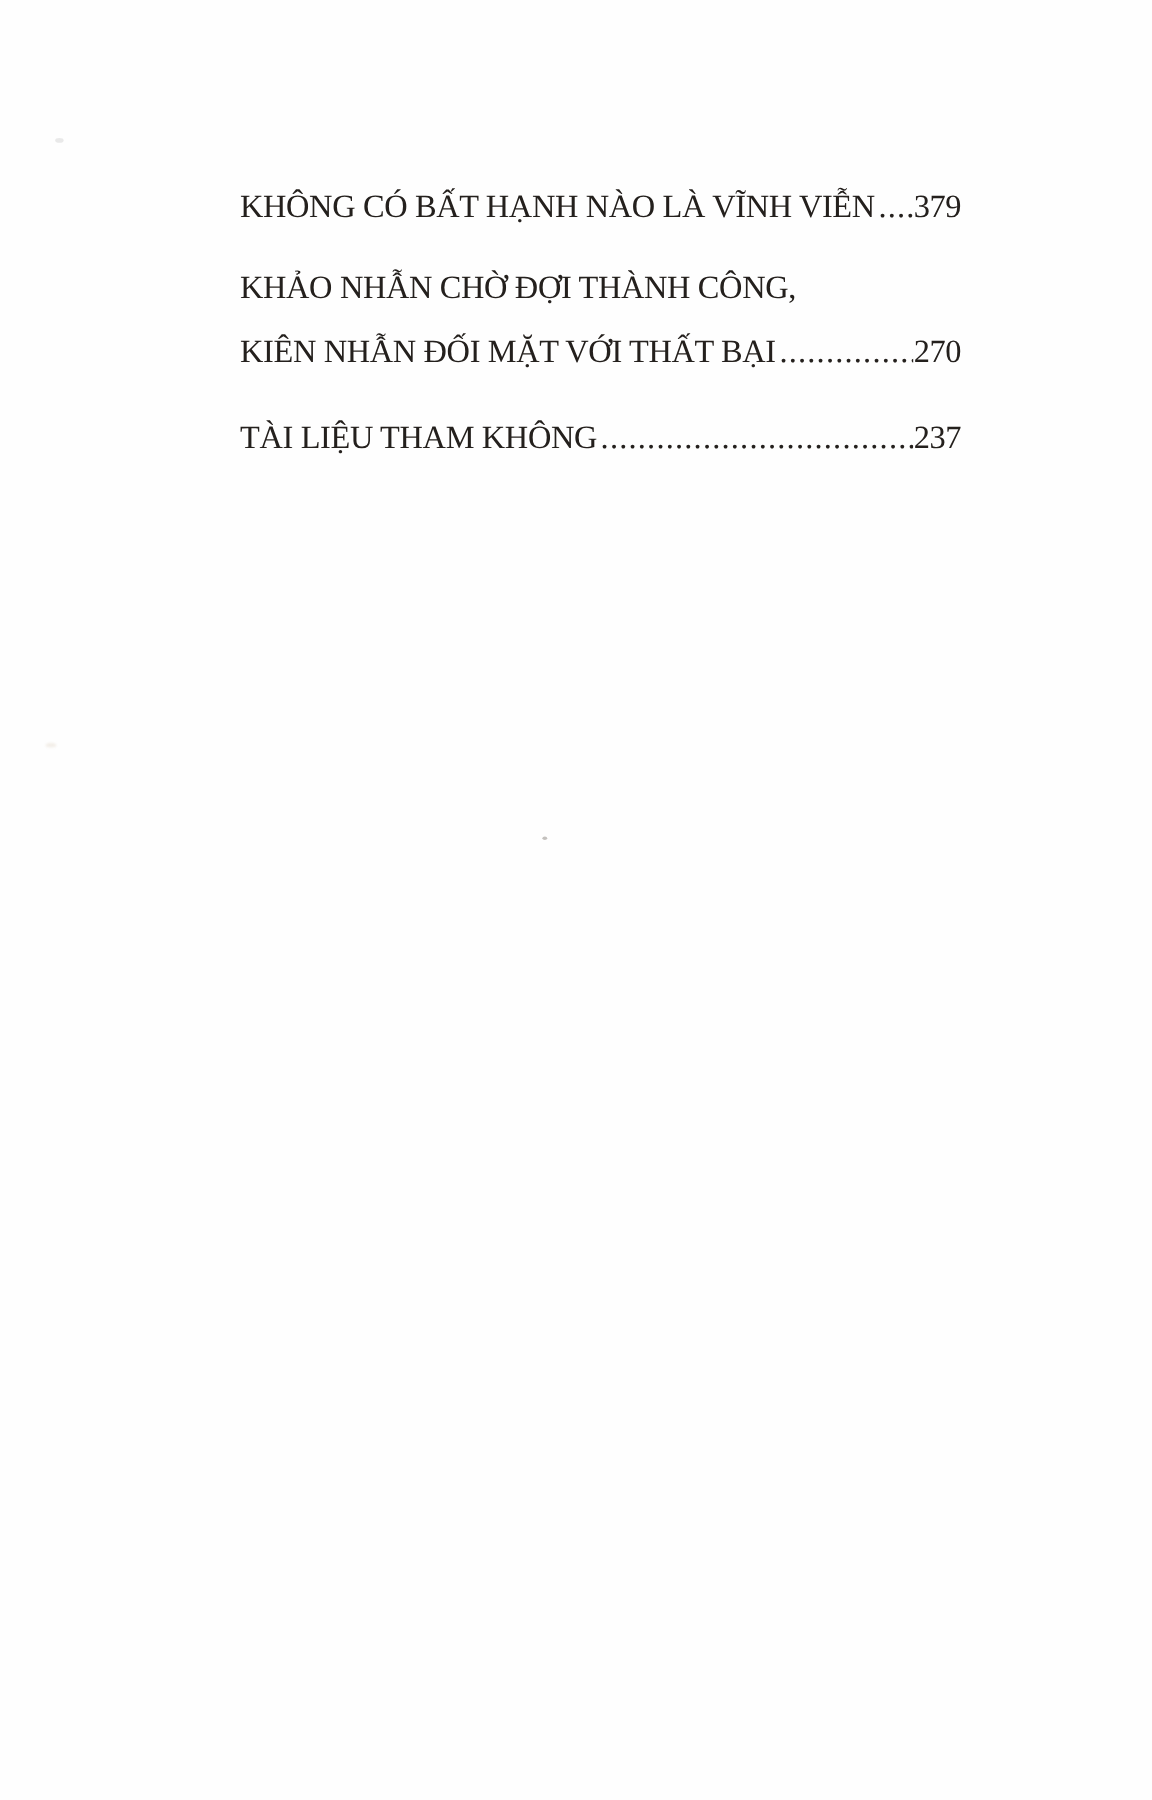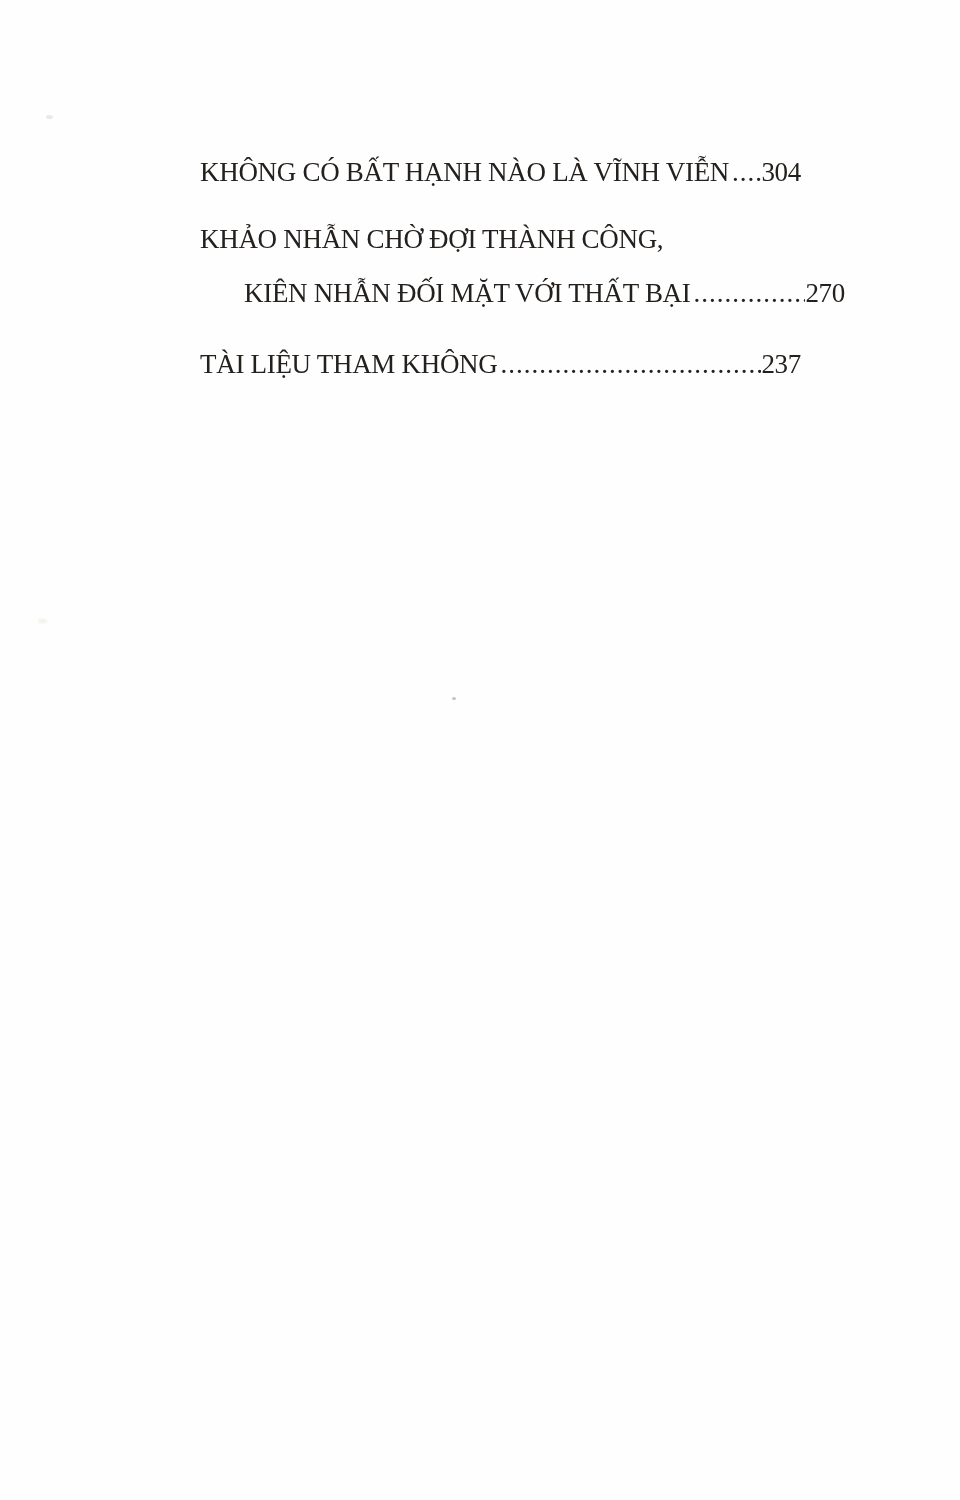--- a/index.html
+++ b/index.html
@@ -48,21 +48,21 @@
     white-space: nowrap;
     letter-spacing: 1px;
     padding-left: 3px;
   }
   .toc-page {
     flex: 0 0 auto;
     text-align: right;
   }
   .row-1 { top: 153px; }
   .row-2 { top: 220px; }
-  .row-3 { top: 274px; margin-left: 44px; }
+  .row-3 { top: 274px; }
   .row-4 { top: 345px; }
 
   
   .speck {
     position: absolute;
     border-radius: 50%;
   }
   .speck-a {
     left: 46px; top: 115px;
     width: 7px; height: 4px;
@@ -87,21 +87,21 @@
 </head>
 <body>
 
 <div class="page">
 
   <div class="toc">
 
     <div class="toc-row row-1">
       <span class="toc-title">KHÔNG CÓ BẤT HẠNH NÀO LÀ VĨNH VIỄN</span>
       <span class="toc-leader">................................................................................................</span>
-      <span class="toc-page">304</span>
+      <span class="toc-page">379</span>
     </div>
 
     <div class="toc-row row-2">
       <span class="toc-title">KHẢO NHẪN CHỜ ĐỢI THÀNH CÔNG,</span>
       <span class="toc-leader"></span>
       <span class="toc-page"></span>
     </div>
 
     <div class="toc-row row-3">
       <span class="toc-title">KIÊN NHẪN ĐỐI MẶT VỚI THẤT BẠI</span>

